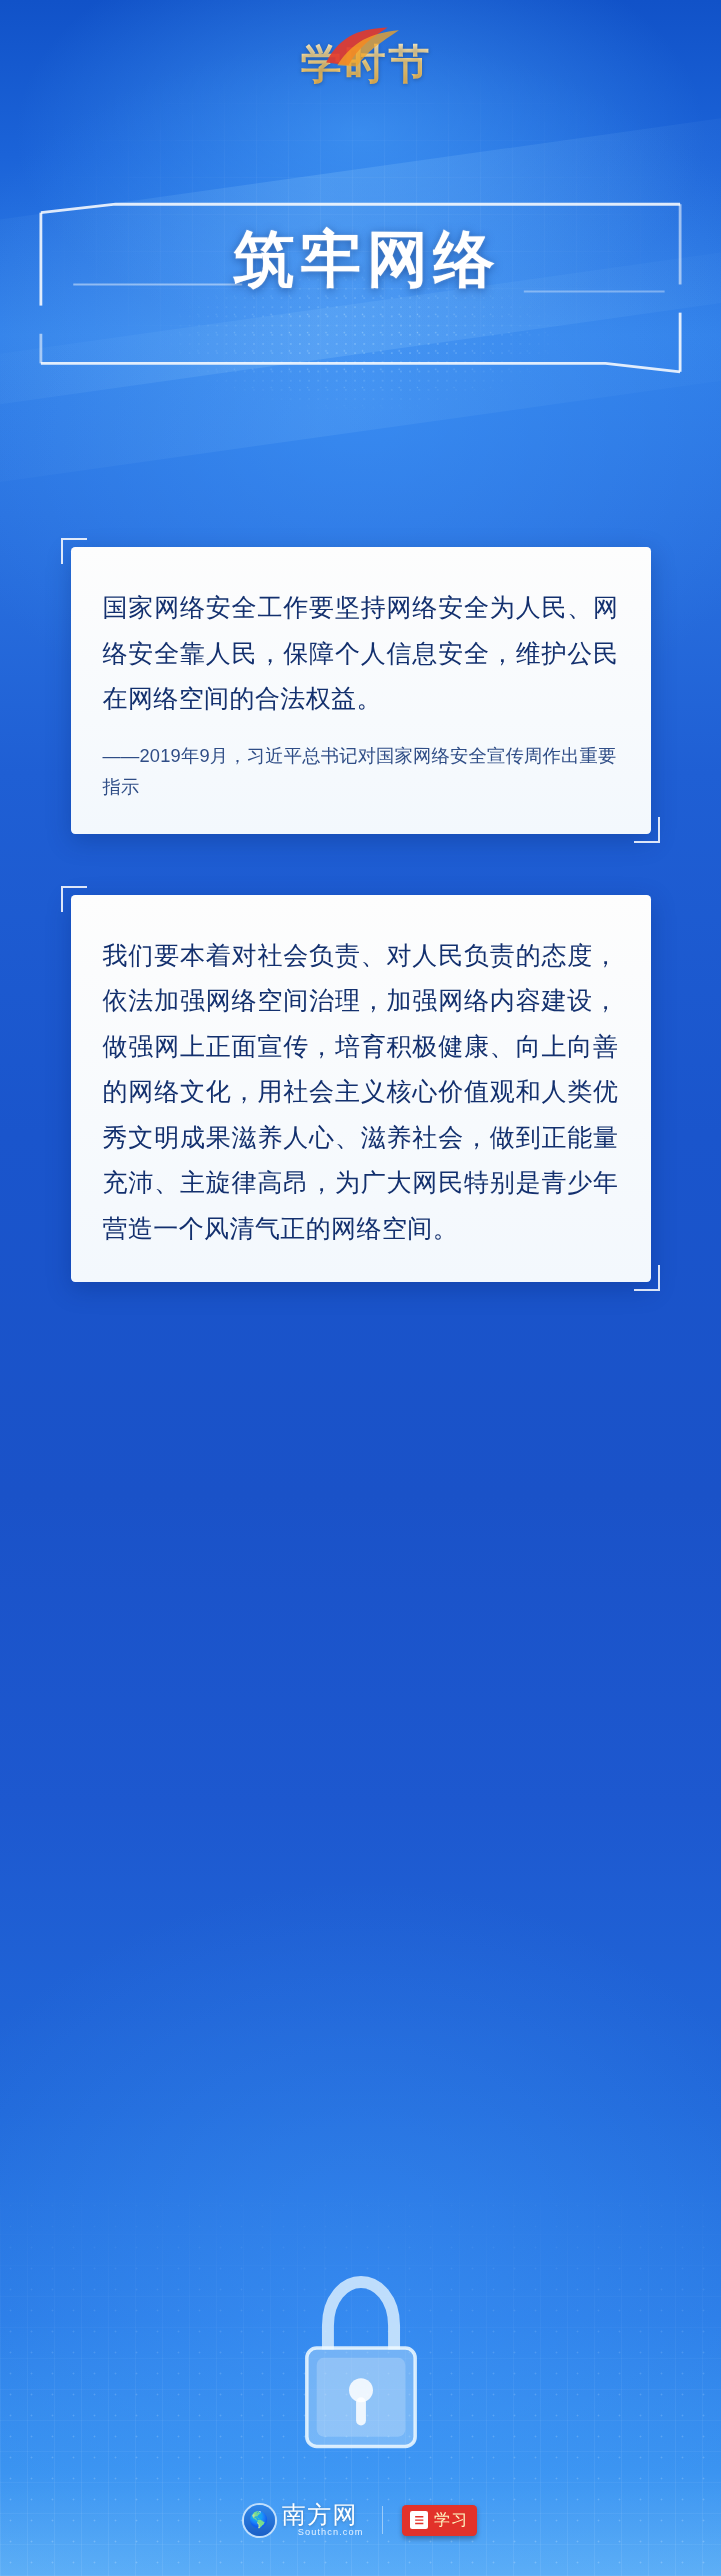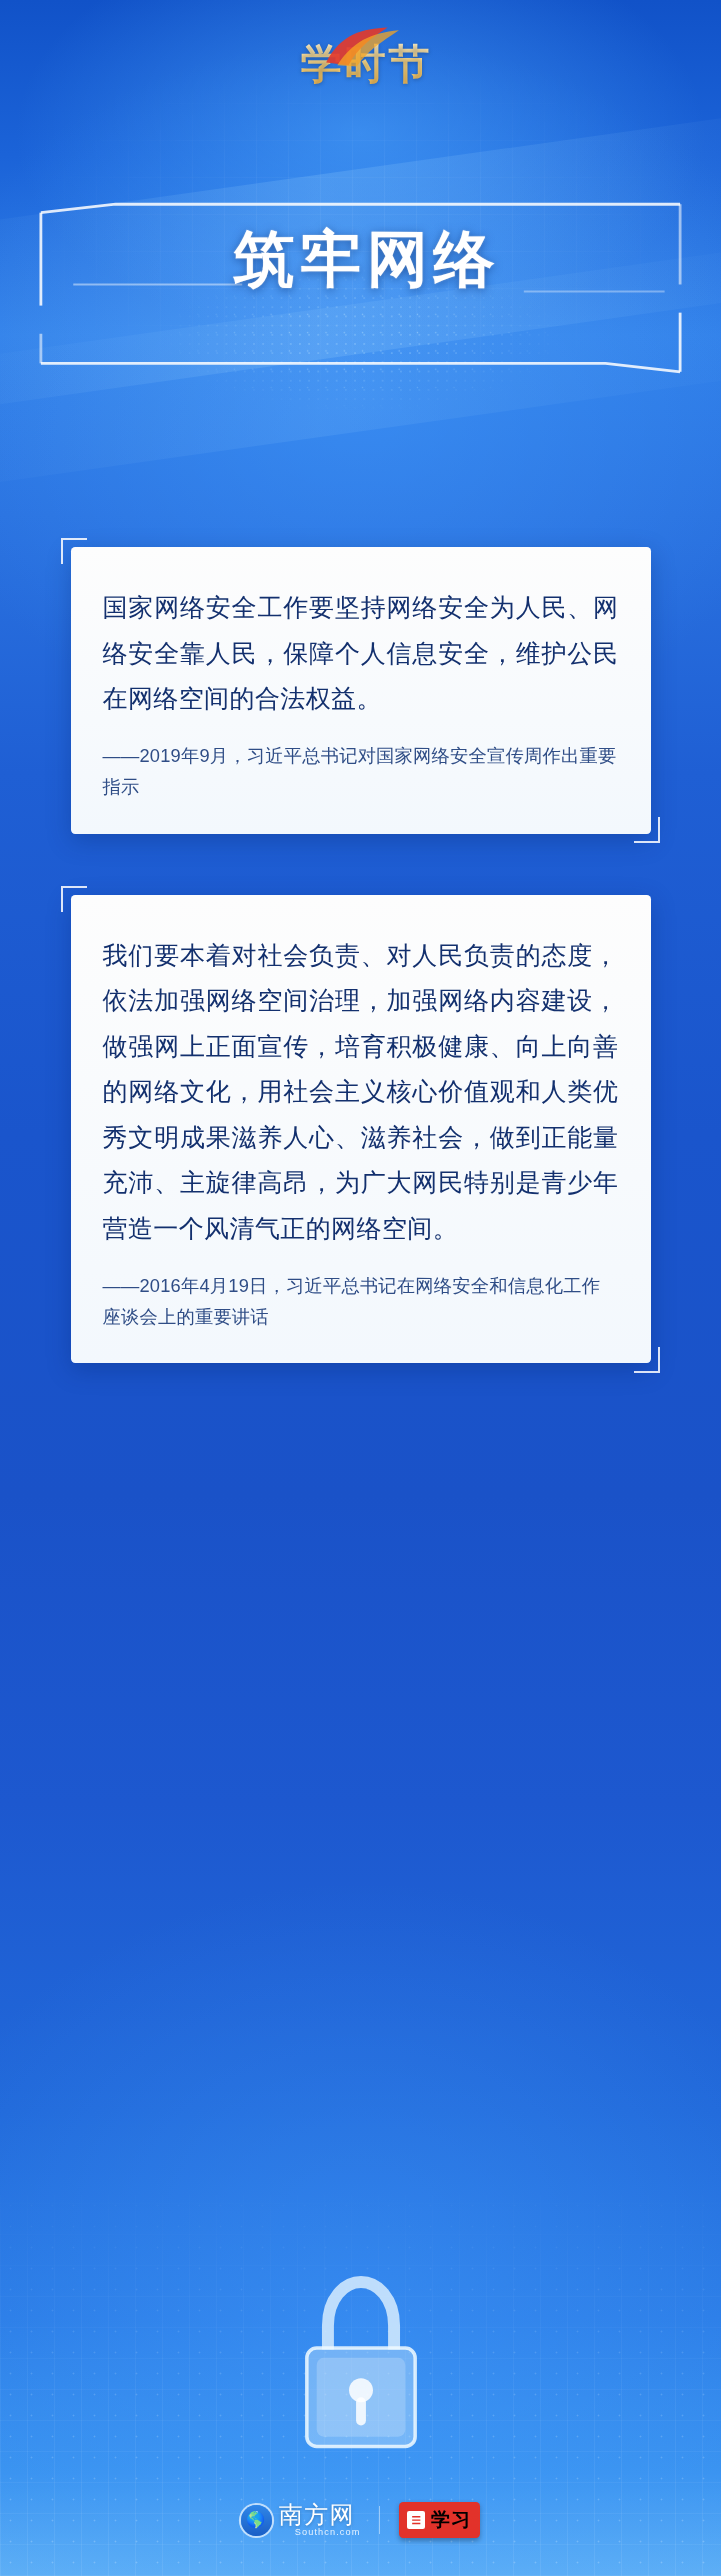--- a/index.html
+++ b/index.html
@@ -267,24 +267,24 @@
     width: 18.3px; height: 18.3px;
     background: #fff;
     border-radius: 2.1px;
     color: #e2322a;
     font-size: 10.6px;
     font-weight: bold;
     display: flex; align-items: center; justify-content: center;
   }
   .xxq-text {
     font-family: "Liberation Serif", serif;
-    font-size: 19px;
-    color: #000000;
+    font-size: 16px;
+    color: #fef9c3;
     letter-spacing: 1.4px;
-    font-weight: bold;
+    font-weight: normal;
   }
   .divider-v {
     width: 1.4px; height: 28px;
     background: rgba(255,255,255,0.45);
   }
 </style>
 </head>
 <body>
 
 <div class="poster">
@@ -322,21 +322,20 @@
   <div class="cards">
 
     <div class="card">
       <p class="quote">国家网络安全工作要坚持网络安全为人民、网络安全靠人民，保障个人信息安全，维护公民在网络空间的合法权益。</p>
       <p class="source">——2019年9月，习近平总书记对国家网络安全宣传周作出重要指示</p>
     </div>
 
 
     <div class="card">
       <p class="quote">我们要本着对社会负责、对人民负责的态度，依法加强网络空间治理，加强网络内容建设，做强网上正面宣传，培育积极健康、向上向善的网络文化，用社会主义核心价值观和人类优秀文明成果滋养人心、滋养社会，做到正能量充沛、主旋律高昂，为广大网民特别是青少年营造一个风清气正的网络空间。</p>
-      <p class="source">——2016年4月19日，习近平总书记在网络安全和信息化工作座谈会上的重要讲话</p>
     </div>
 
   </div>
 
   <svg class="lock" viewBox="0 0 250 300">
     <path d="M78 130 L78 96 C78 58 101 34 125 34 C149 34 172 58 172 96 L172 130" fill="none" stroke="rgba(225,242,255,0.80)" stroke-width="17"></path>
     <rect x="48" y="128" width="154" height="140" rx="14" fill="rgba(205,235,255,0.40)" stroke="rgba(240,250,255,0.85)" stroke-width="5"></rect>
     <rect x="62" y="142" width="126" height="112" rx="10" fill="rgba(255,255,255,0.20)"></rect>
     <circle cx="125" cy="188" r="17" fill="rgba(255,255,255,0.85)"></circle>
     <rect x="118" y="198" width="14" height="40" rx="7" fill="rgba(255,255,255,0.85)"></rect>

